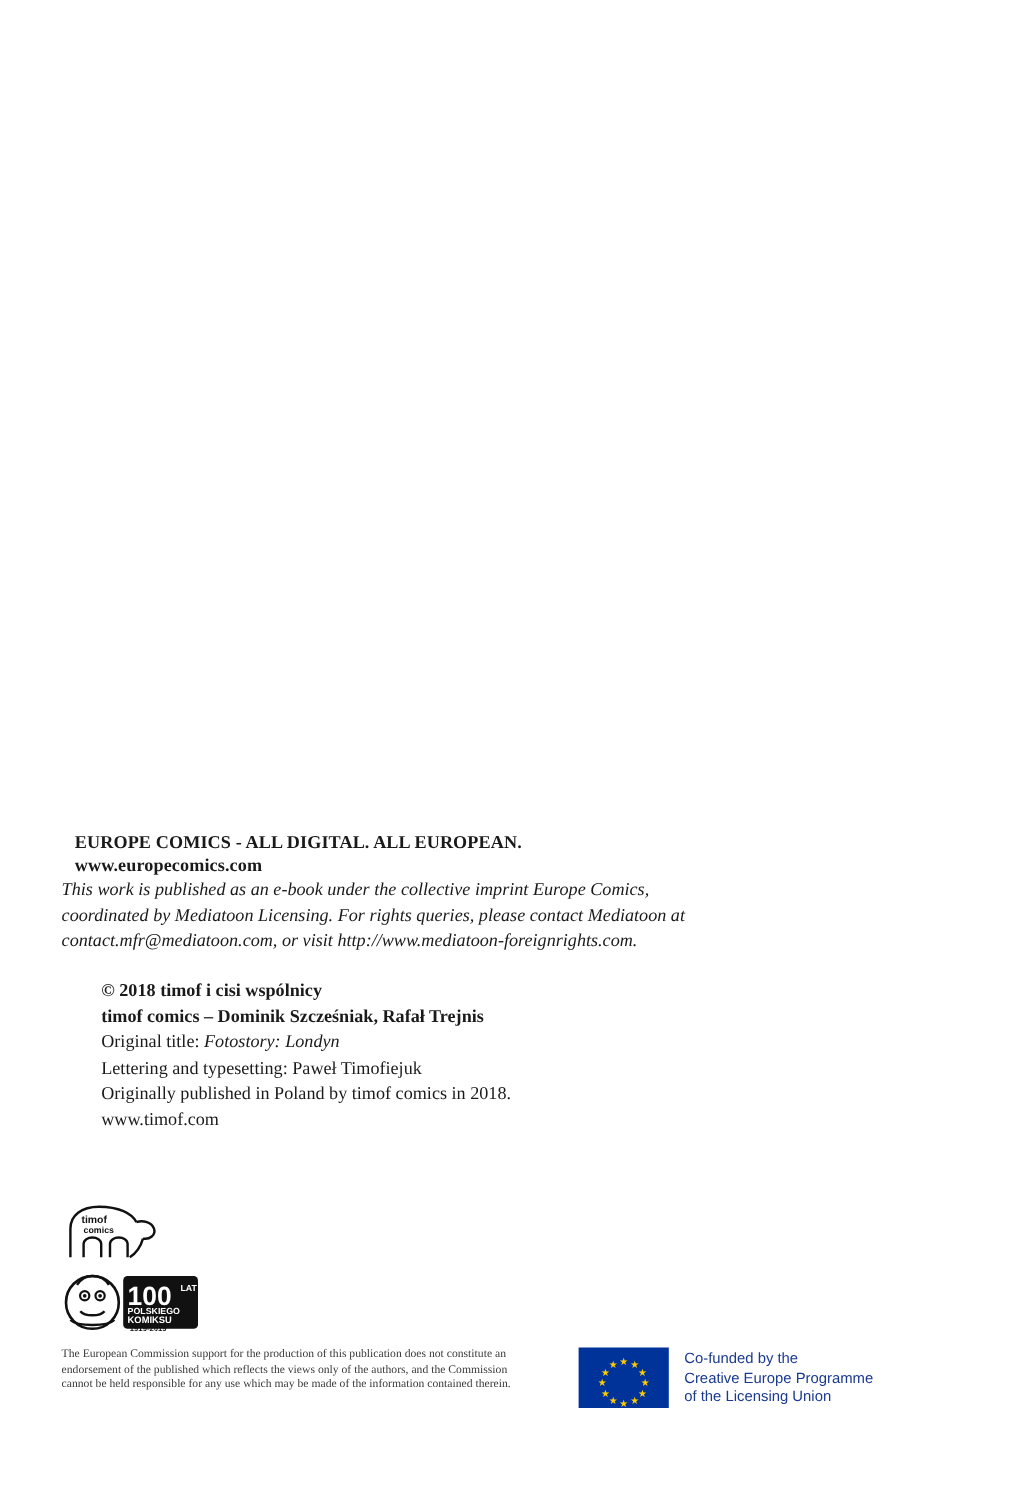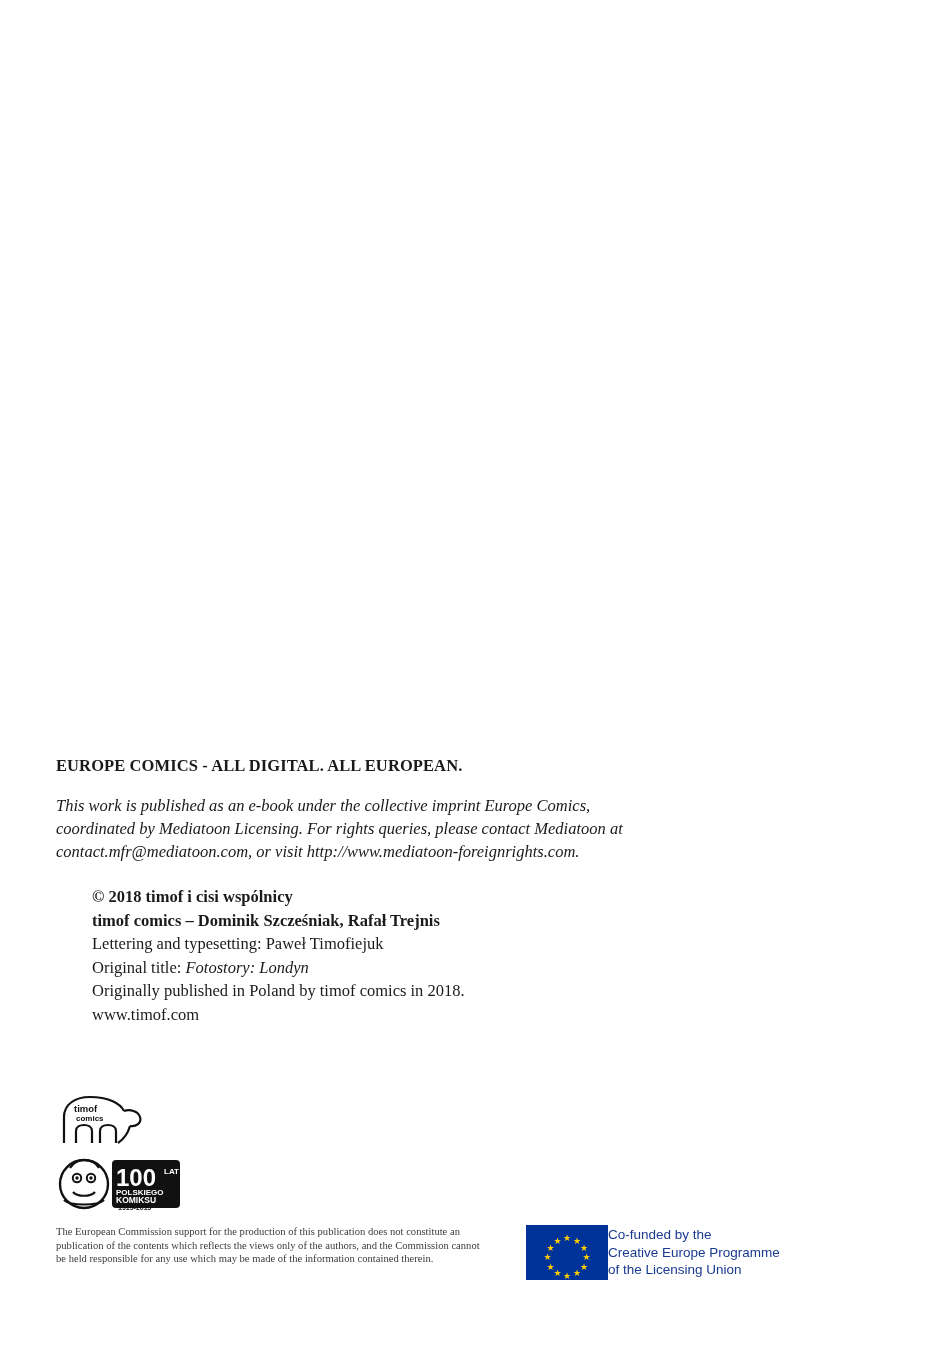--- a/index.html
+++ b/index.html
@@ -29,24 +29,24 @@
     top: 755px;
     width: 620px;
   }
 
   .imprint-line {
     font-family: "Liberation Serif", serif;
     font-weight: bold;
     font-size: 16.5px;
     line-height: 21px;
     letter-spacing: 0.1px;
+    margin-left: 12px;
   }
 
   .blurb {
-    margin-top: 18px;
     font-style: italic;
     font-size: 16.5px;
     line-height: 23px;
     width: 600px;
   }
 
   .credits {
     margin-top: 22px;
     font-size: 16.5px;
     line-height: 23.5px;
@@ -111,43 +111,45 @@
   .eu-star {
     position: absolute;
     color: #FFCC00;
     font-size: 9px;
     line-height: 9px;
     width: 9px;
     height: 9px;
     text-align: center;
   }
   .eu-text {
+    margin-left: 14px;
     font-family: "Liberation Sans", sans-serif;
     font-size: 13.5px;
     line-height: 17.5px;
     color: #1a3a8f;
     padding-top: 1px;
   }
 </style>
 </head>
 <body>
 
 <div class="page">
 
   <div class="content">
 
     <div class="imprint-line">EUROPE COMICS - ALL DIGITAL. ALL EUROPEAN.</div>
+    <div class="imprint-line">www.europecomics.com</div>
 
     <div class="blurb">This work is published as an e-book under the collective imprint Europe Comics, coordinated by Mediatoon Licensing. For rights queries, please contact Mediatoon at contact.mfr@mediatoon.com, or visit http://www.mediatoon-foreignrights.com.</div>
 
     <div class="credits">
       <div class="bold">© 2018 timof i cisi wspólnicy</div>
       <div class="bold">timof comics – Dominik Szcześniak, Rafał Trejnis</div>
+      <div><span>Original title: </span><span class="italic">Fotostory: Londyn</span></div>
       <div>Lettering and typesetting: Paweł Timofiejuk</div>
-      <div><span>Original title: </span><span class="italic">Fotostory: Londyn</span></div>
       <div>Originally published in Poland by timof comics in 2018.</div>
       <div>www.timof.com</div>
     </div>
   </div>
 
   <div class="logos">
 
     <div class="logo-timof">
       <svg width="92" height="54" viewBox="0 0 92 54" xmlns="http://www.w3.org/2000/svg">
         <g fill="none" stroke="#111111" stroke-width="2.2">
@@ -177,21 +179,21 @@
         <text x="108" y="18" font-family="Liberation Sans, sans-serif" font-size="8" font-weight="bold" fill="#ffffff">LAT</text>
         <text x="60" y="39" font-family="Liberation Sans, sans-serif" font-size="8" font-weight="bold" fill="#ffffff">POLSKIEGO</text>
         <text x="60" y="47" font-family="Liberation Sans, sans-serif" font-size="8.5" font-weight="bold" fill="#ffffff">KOMIKSU</text>
         <text x="62" y="54" font-family="Liberation Sans, sans-serif" font-size="7" font-weight="bold" fill="#111111">1919-2019</text>
       </svg>
     </div>
 
   </div>
 
   <div class="footer">
-    <div class="disclaimer">The European Commission support for the production of this publication does not constitute an publication of the contents which reflects the views only of the authors, and the Commission cannot be held responsible for any use which may be made of the information contained therein.</div>
+    <div class="disclaimer">The European Commission support for the production of this publication does not constitute an endorsement of the published which reflects the views only of the authors, and the Commission cannot be held responsible for any use which may be made of the information contained therein.</div>
 
     <div class="eu-block">
       <div class="eu-flag">
         <span class="eu-star" style="left:36.5px; top:9px;">★</span>
         <span class="eu-star" style="left:46.5px; top:11.5px;">★</span>
         <span class="eu-star" style="left:53.5px; top:18.5px;">★</span>
         <span class="eu-star" style="left:56px; top:28px;">★</span>
         <span class="eu-star" style="left:53.5px; top:37.5px;">★</span>
         <span class="eu-star" style="left:46.5px; top:44px;">★</span>
         <span class="eu-star" style="left:36.5px; top:46.5px;">★</span>

